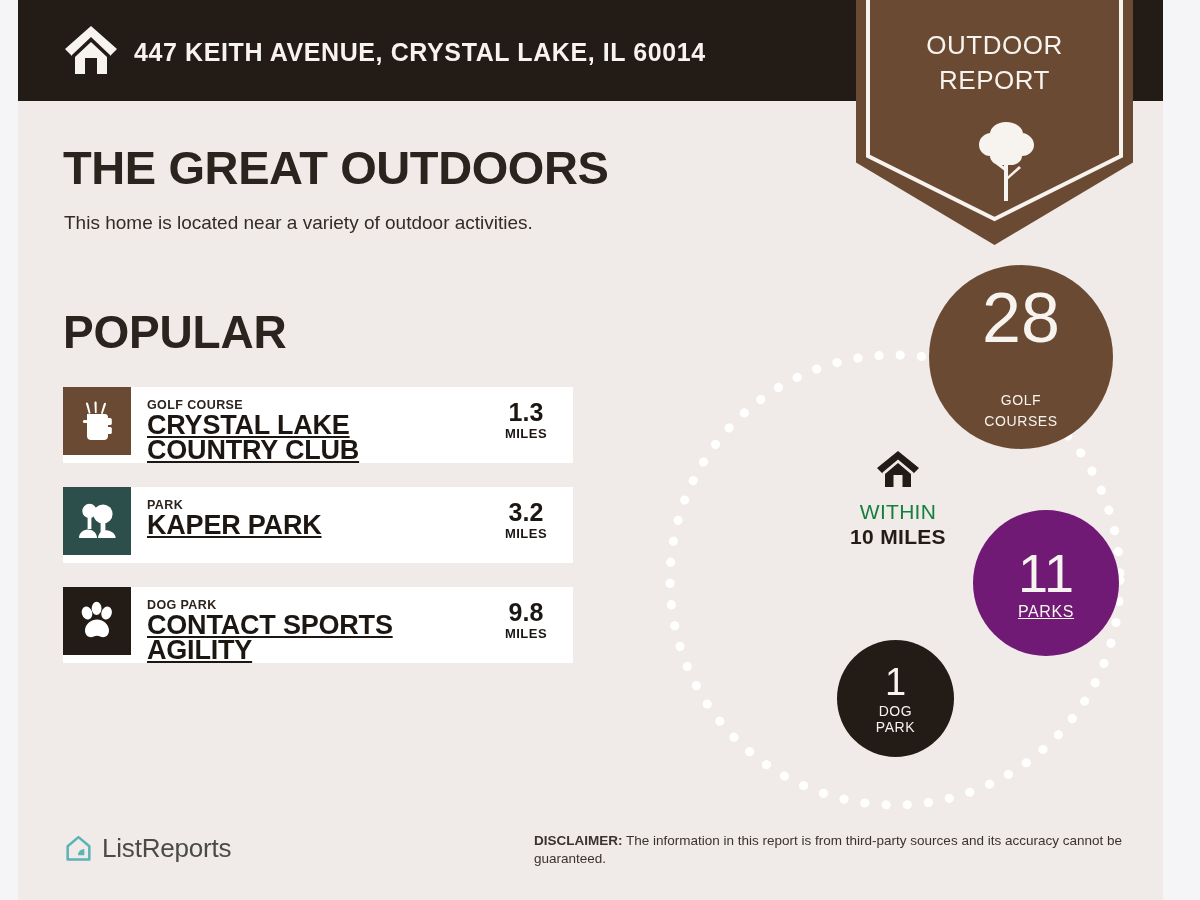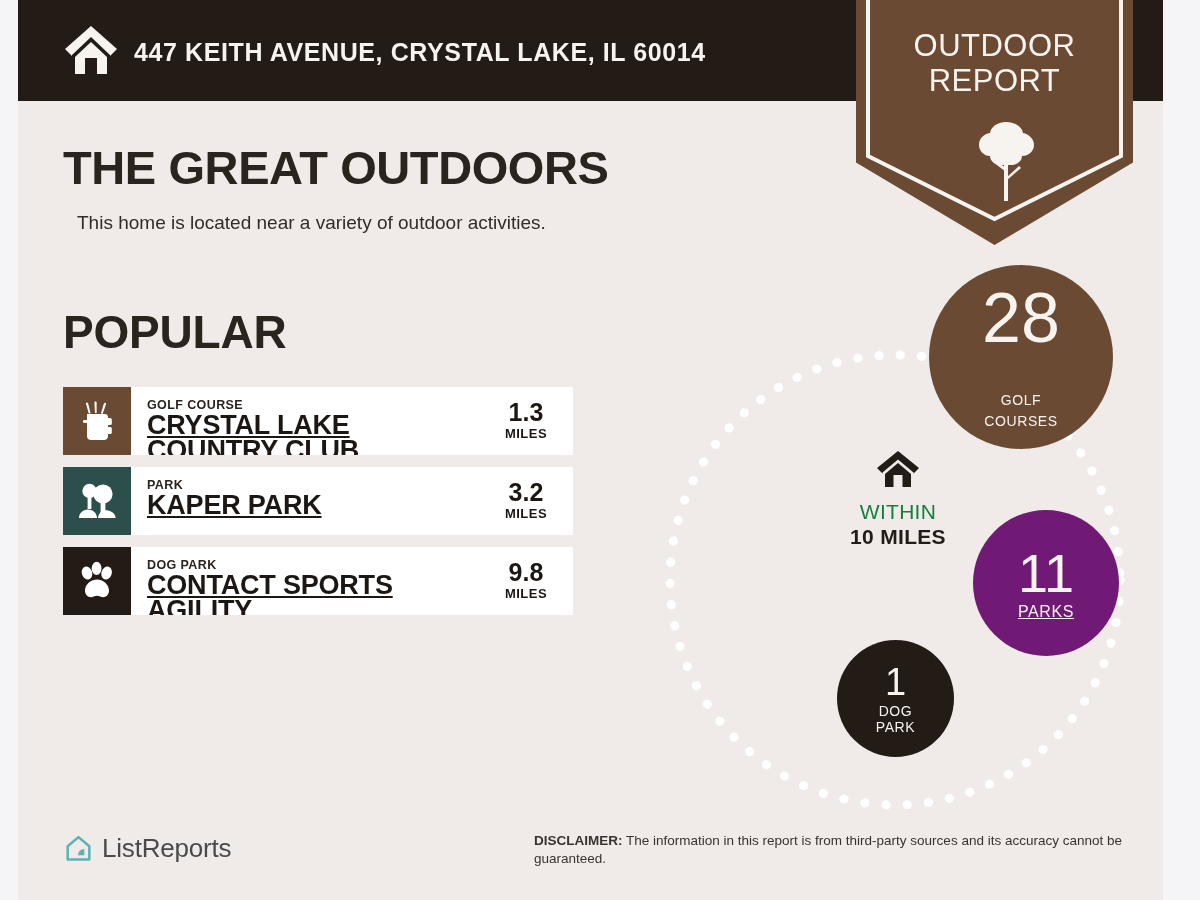--- a/index.html
+++ b/index.html
@@ -71,21 +71,21 @@
     width: 277px;
     height: 275px;
   }
   .badge-title {
     position: absolute;
     left: 838px;
     top: 28px;
     width: 277px;
     text-align: center;
     color: #f7f3ef;
-    font-size: 31px;
+    font-size: 26px;
     line-height: 35px;
     letter-spacing: 0.5px;
     font-weight: normal;
   }
   .badge-tree {
     position: absolute;
     left: 955px;
     top: 120px;
     width: 66px;
     height: 82px;
@@ -101,21 +101,20 @@
     letter-spacing: -0.4px;
     color: #2b231e;
     text-align: center;
   }
   .subtitle {
     position: absolute;
     left: 46px;
     top: 212px;
     font-size: 19px;
     color: #332b26;
-    margin-left: 13px;
   }
 
   .section-title {
     position: absolute;
     left: 45px;
     top: 305px;
     font-size: 46px;
     font-weight: bold;
     letter-spacing: -0.2px;
     color: #2b231e;
@@ -124,22 +123,22 @@
   
   .list {
     position: absolute;
     left: 45px;
     top: 387px;
     width: 510px;
   }
   .list-row {
     position: relative;
     width: 510px;
-    height: 68px;
-    margin-bottom: 12px;
+    height: 76px;
+    margin-bottom: 24px;
     background: #ffffff;
     overflow: hidden;
   }
   .row-icon {
     position: absolute;
     left: 0;
     top: 0;
     width: 68px;
     height: 68px;
     display: flex;

